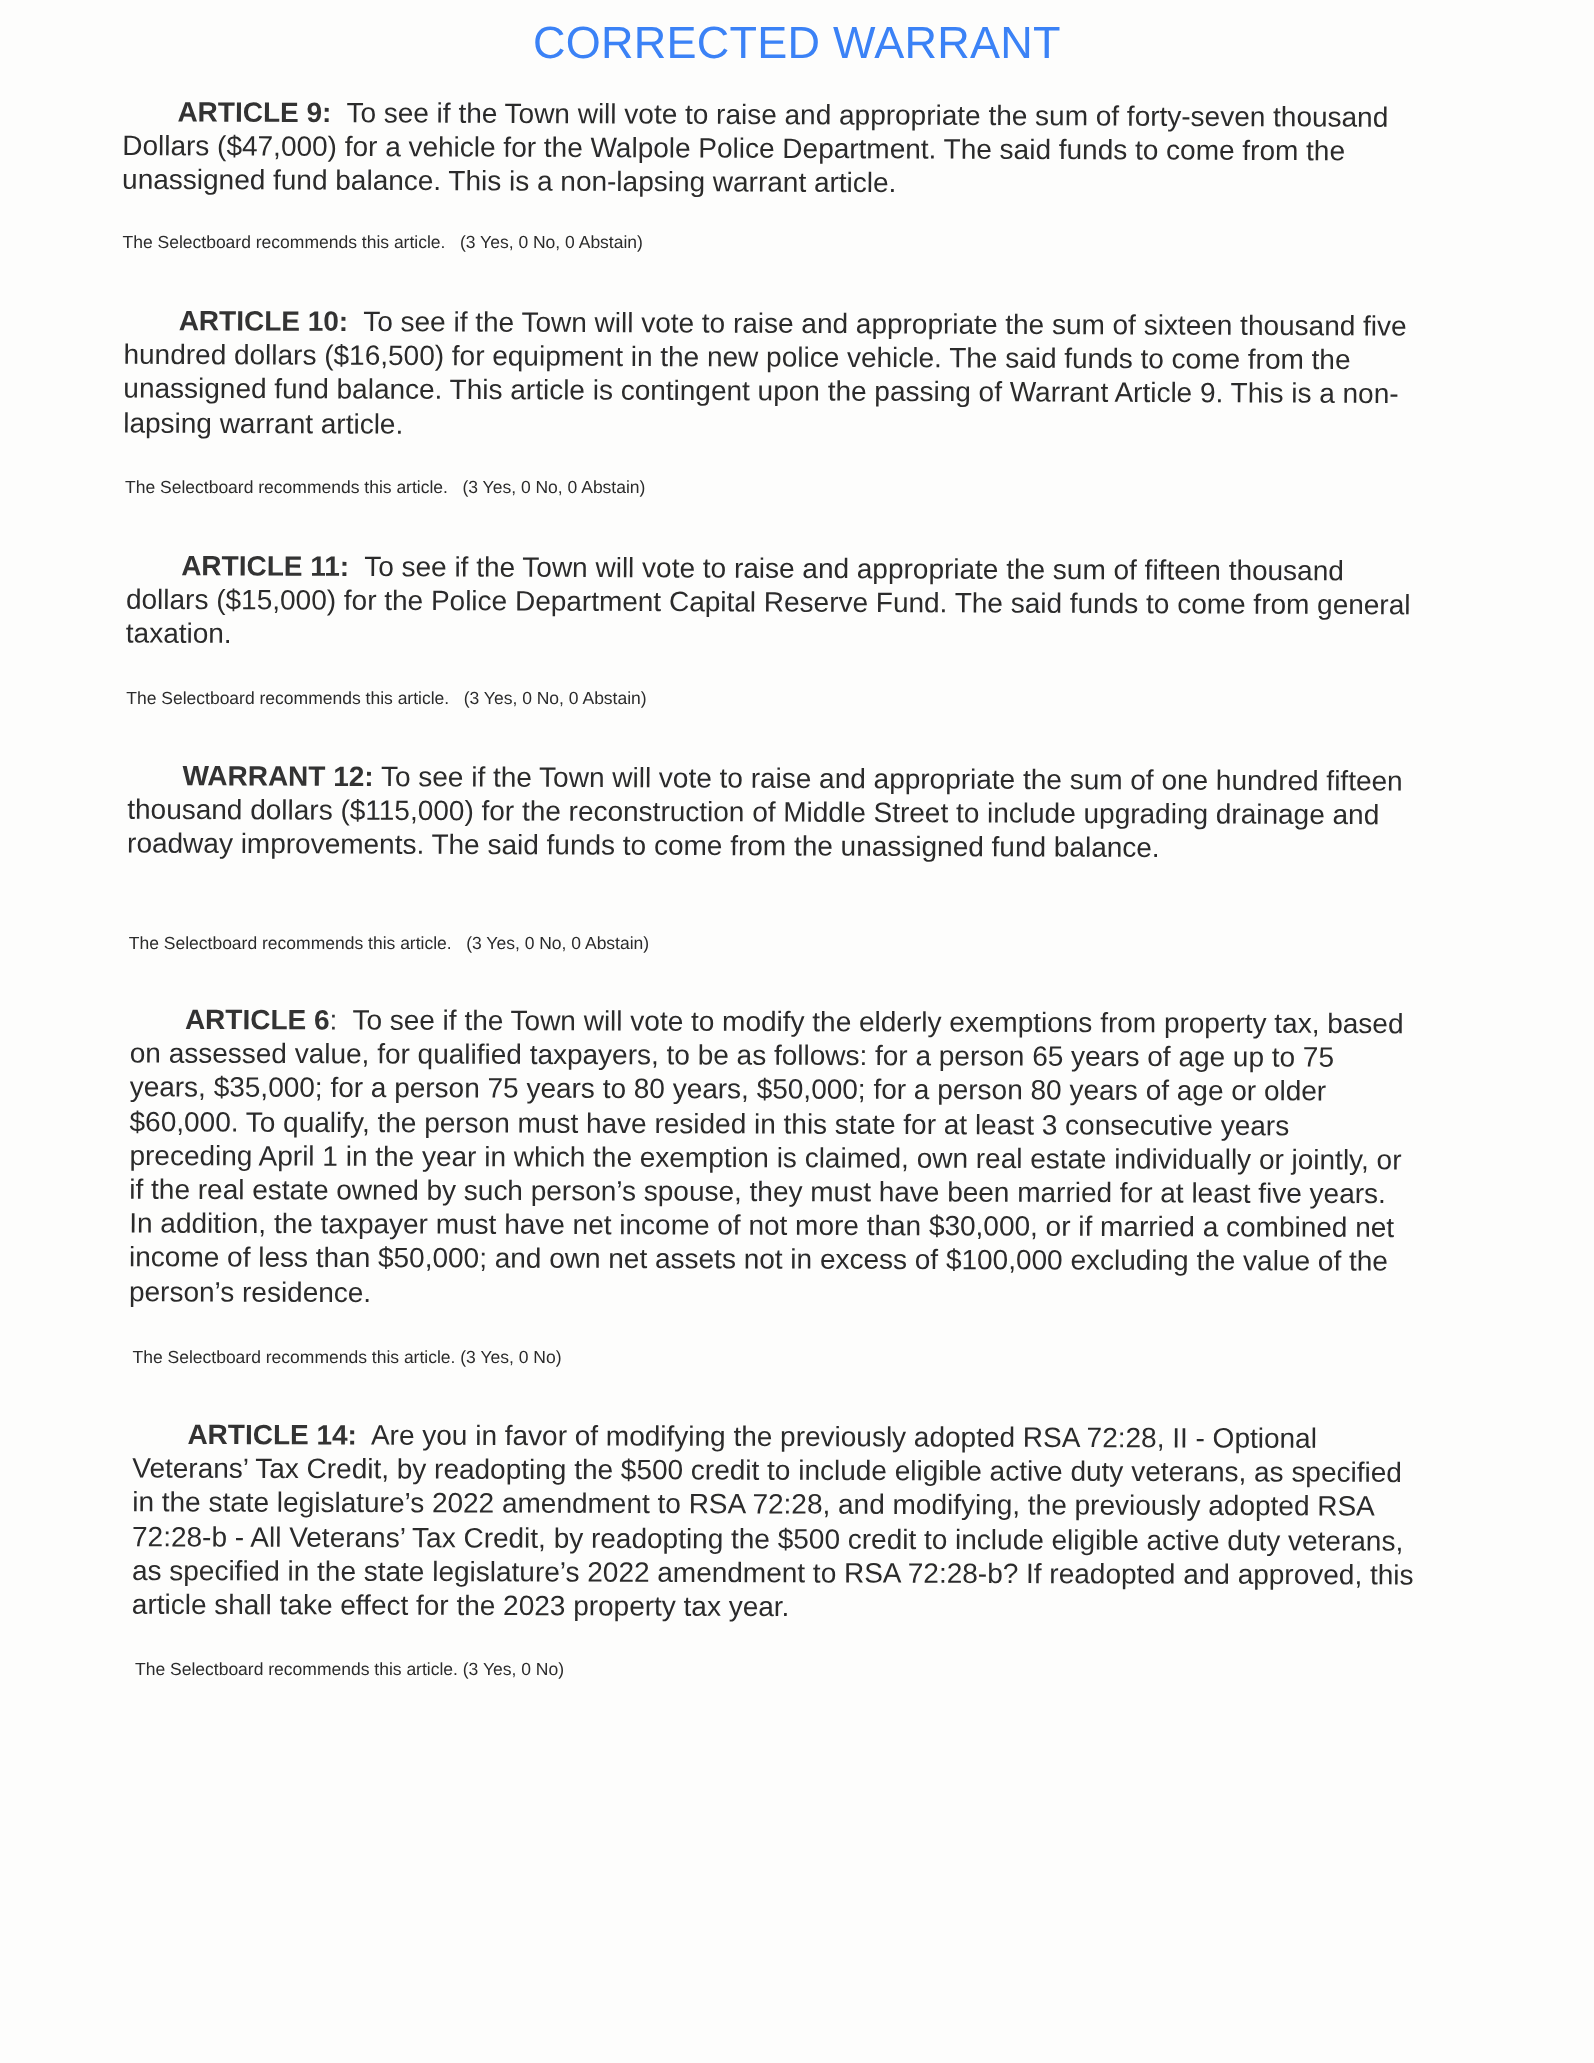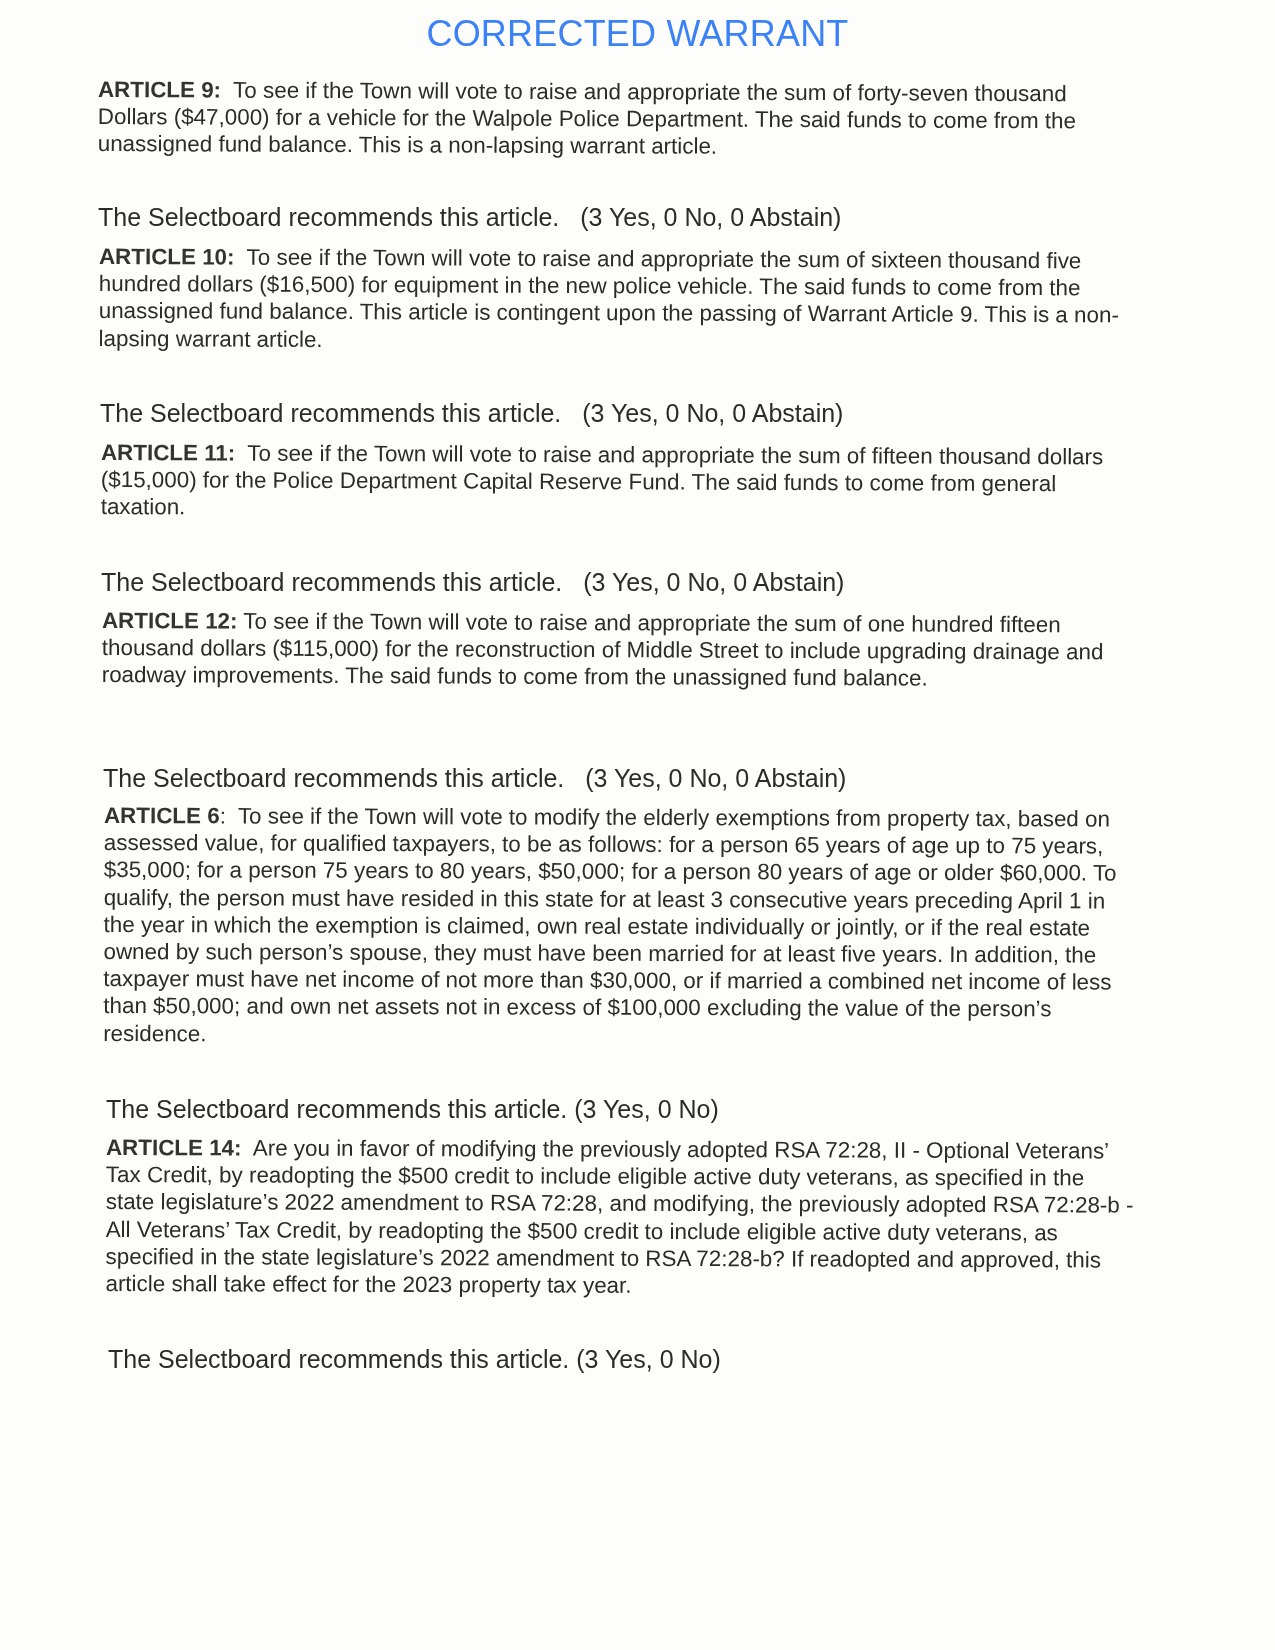--- a/index.html
+++ b/index.html
@@ -28,29 +28,29 @@
     }
     .article {
       position: absolute;
       width: 1040px;
       font-size: 22.4px;
       line-height: 27.2px;
     }
     .article .label {
       font-weight: bold;
       color: #333;
+      margin-left: 44px;
     }
     .article .label .colon-normal {
       font-weight: normal;
     }
     .rec {
       position: absolute;
-      font-size: 25px;
+      font-size: 14px;
       line-height: 27px;
-      margin-top: 24px;
     }
     #a9  { top: 76px;  left: 98px; transform: rotate(0.25deg); transform-origin: left top; }
     #r9  { top: 180px; left: 98px; }
     #a10 { top: 243px; left: 99px; transform: rotate(0.25deg); transform-origin: left top; }
     #r10 { top: 376px; left: 100px; }
     #a11 { top: 439px; left: 101px; transform: rotate(0.25deg); transform-origin: left top; }
     #r11 { top: 545px; left: 101px; }
     #a12 { top: 607px; left: 102px; transform: rotate(0.25deg); transform-origin: left top; }
     #r12 { top: 741px; left: 103px; }
     #a13 { top: 802px; left: 104px; width: 1030px; transform: rotate(0.2deg); transform-origin: left top; }
@@ -75,21 +75,21 @@
 </div>
 <div class="rec" id="r10" style="white-space: pre;">The Selectboard recommends this article.   (3 Yes, 0 No, 0 Abstain)</div>
 
 <div class="article" id="a11">
   <span class="label">ARTICLE 11:</span>&nbsp;
   <span>To see if the Town will vote to raise and appropriate the sum of fifteen thousand dollars ($15,000) for the Police Department Capital Reserve Fund.  The said funds to come from general taxation.</span>
 </div>
 <div class="rec" id="r11" style="white-space: pre;">The Selectboard recommends this article.   (3 Yes, 0 No, 0 Abstain)</div>
 
 <div class="article" id="a12">
-  <span class="label">ARTICLE 12:</span>
+  <span class="label">WARRANT 12:</span>
   <span>To see if the Town will vote to raise and appropriate the sum of one hundred fifteen thousand dollars ($115,000) for the reconstruction of Middle Street to include upgrading drainage and roadway improvements.  The said funds to come from the unassigned fund balance.</span>
 </div>
 <div class="rec" id="r12" style="white-space: pre;">The Selectboard recommends this article.   (3 Yes, 0 No, 0 Abstain)</div>
 
 <div class="article" id="a13">
   <span class="label"><span>ARTICLE 6</span><span class="colon-normal">:</span></span>&nbsp;
   <span>To see if the Town will vote to modify the elderly exemptions from property tax, based on assessed value, for qualified taxpayers, to be as follows:  for a person 65 years of age up to 75 years, $35,000; for a person 75 years to 80 years, $50,000; for a person 80 years of age or older $60,000. To qualify, the person must have resided in this state for at least 3 consecutive years preceding April 1 in the year in which the exemption is claimed, own real estate individually or jointly, or if the real estate owned by such person’s spouse, they must have been married for at least five years. In addition, the taxpayer must have net income of not more than $30,000, or if married a combined net income of less than $50,000; and own net assets not in excess of $100,000 excluding the value of the person’s residence.</span>
 </div>
 <div class="rec" id="r13" style="white-space: pre;">The Selectboard recommends this article. (3 Yes, 0 No)</div>
 

